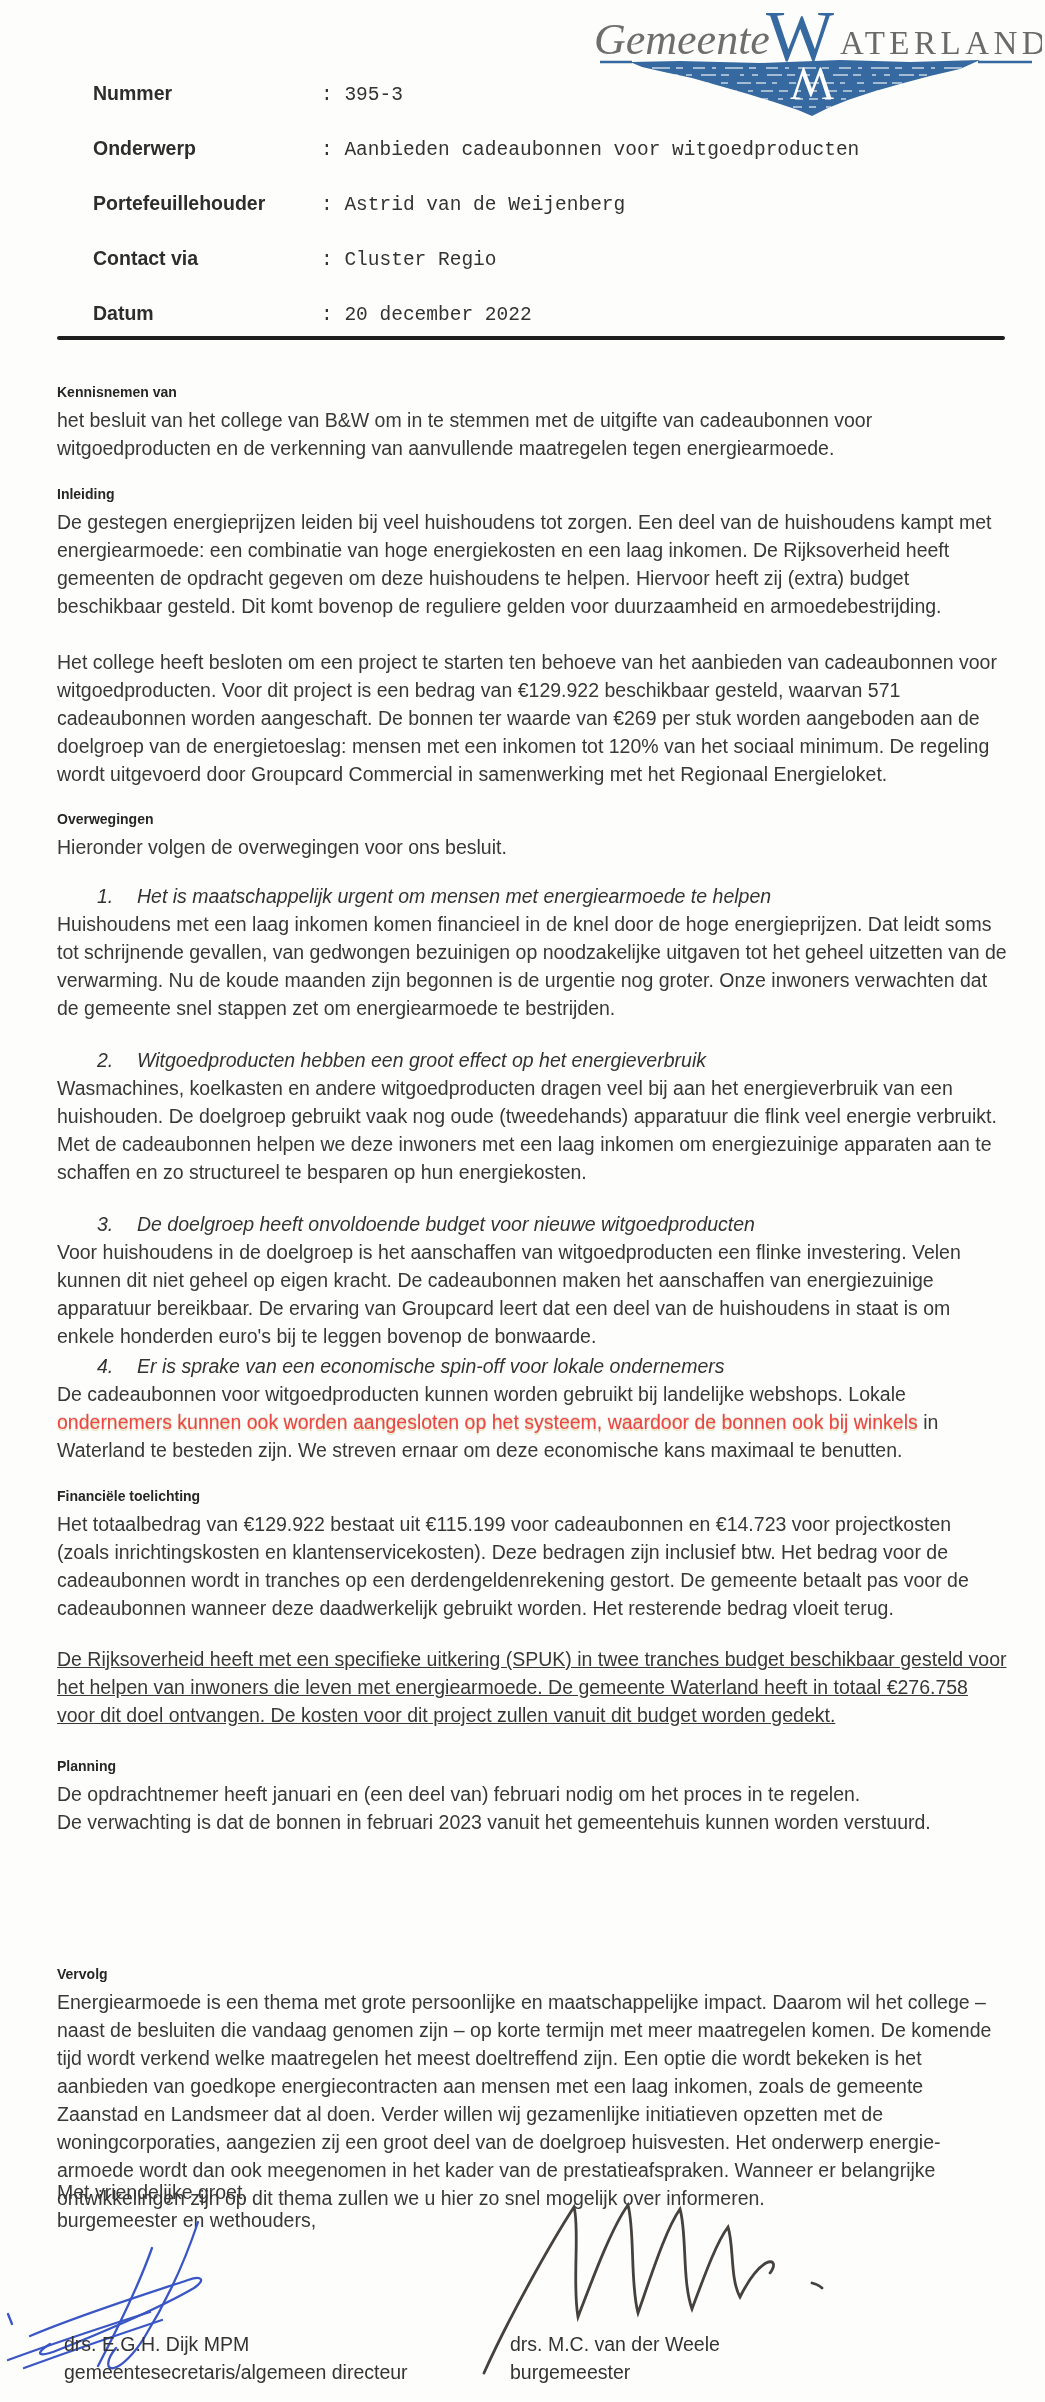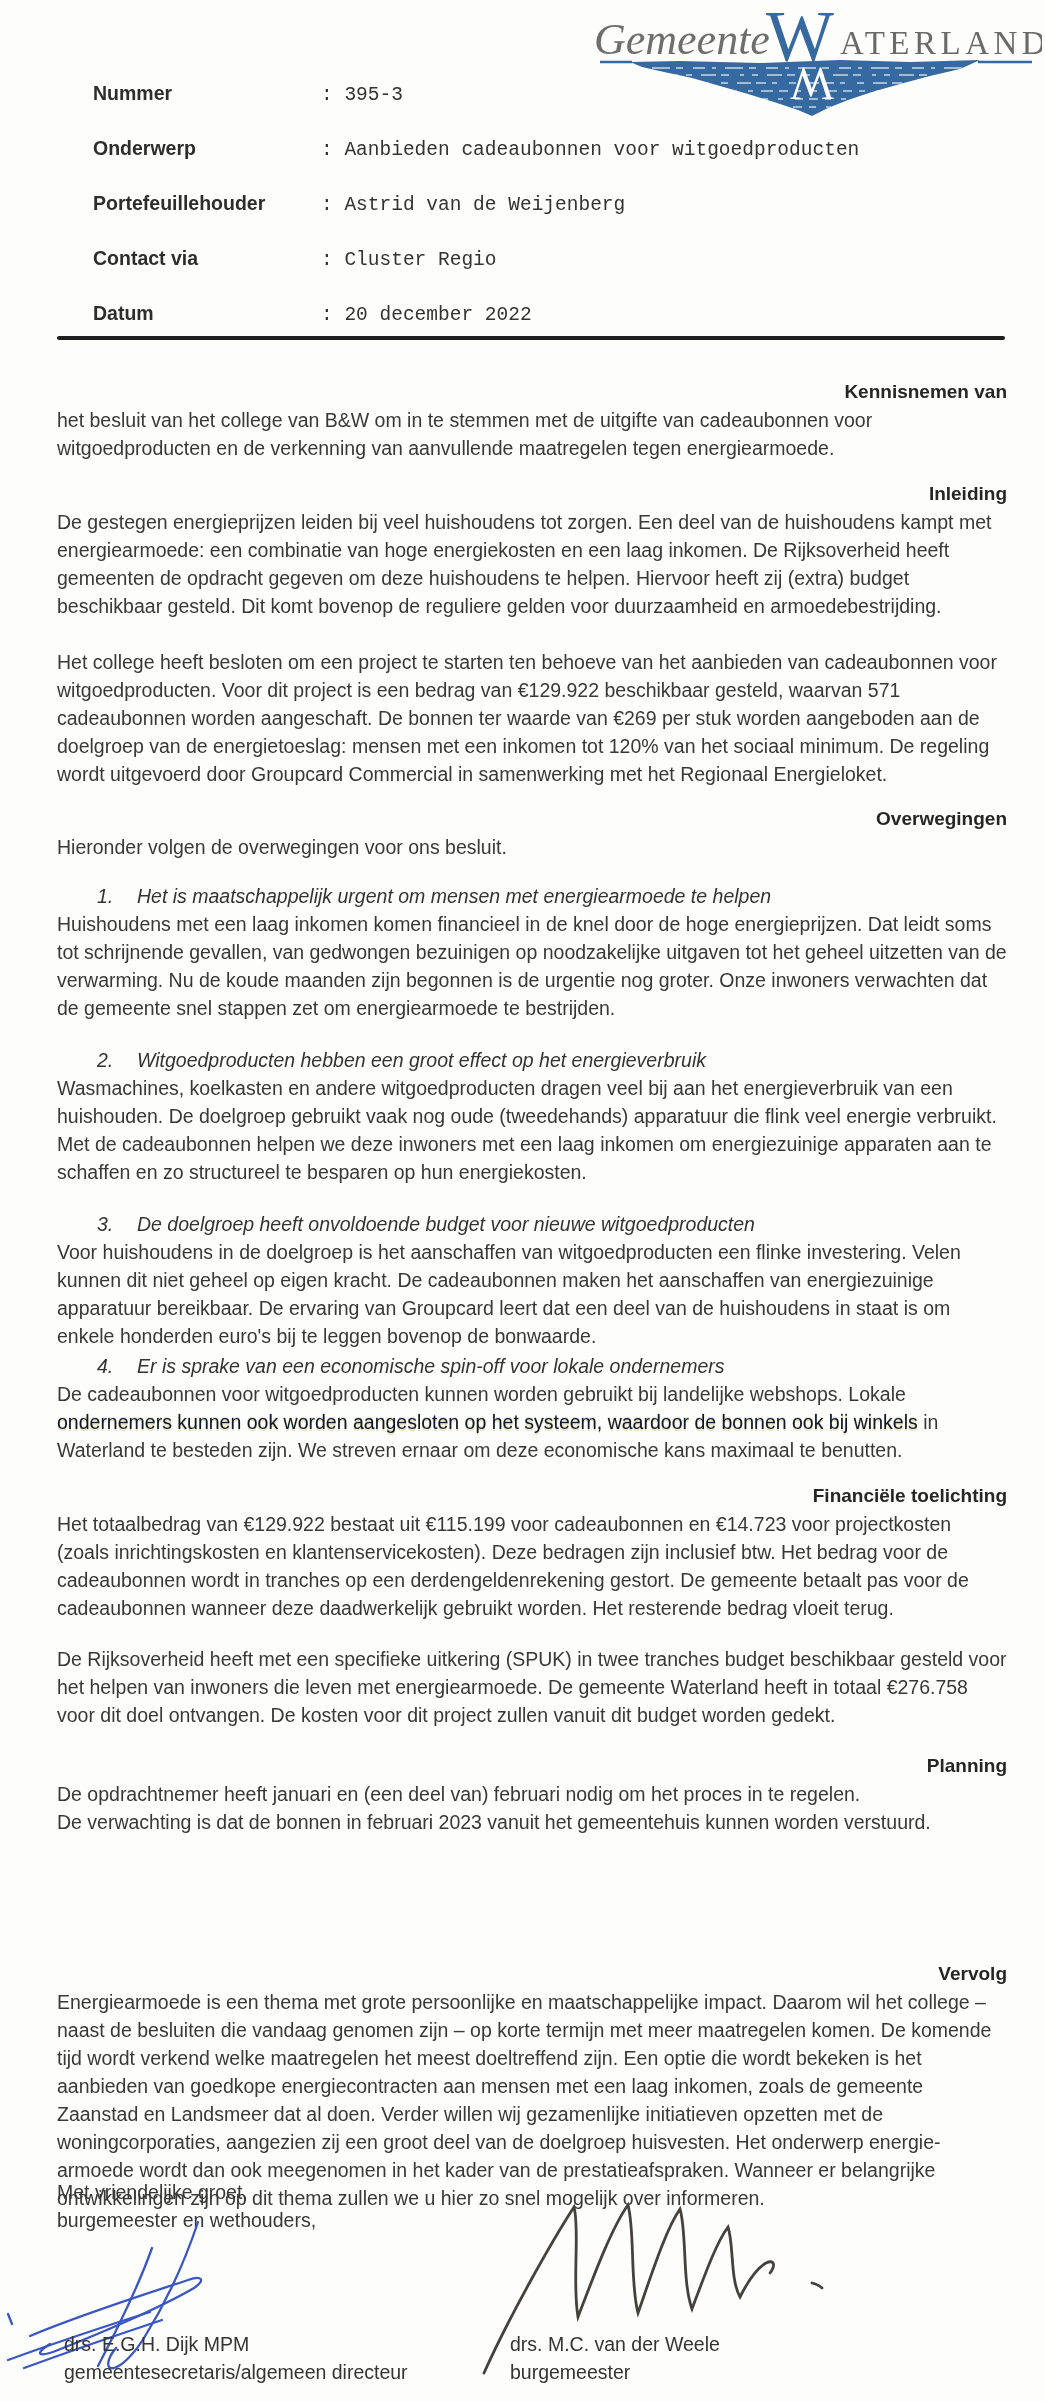--- a/index.html
+++ b/index.html
@@ -17,37 +17,37 @@
     font-size:19px;font-weight:bold;letter-spacing:-0.3px;color:#232323;
     white-space:nowrap;
   }
   .logo{position:absolute;top:2px;left:560px;}
   .meta{position:absolute;top:79px;left:57px;right:37px;}
   .meta-row{line-height:28px;margin-bottom:25px;font-size:19.5px;}
   .meta-label{display:inline-block;width:228px;font-weight:bold;color:#2d2d2d;margin-left:36px;}
   .meta-value{color:#333;font-family:Liberation Mono, monospace;}
   .rule{position:absolute;top:336px;left:57px;width:948px;height:3.5px;background:#1e1e1e;border-radius:2px;}
   .section{position:absolute;left:57px;width:950px;}
-  .section h2{margin:0;font-size:19px;line-height:28px;font-weight:bold;color:#262626;text-align:right;}
+  .section h2{margin:0;font-size:14px;line-height:28px;font-weight:bold;color:#262626;}
   .section p{margin:0;font-size:19.5px;line-height:28px;color:#383838;}
   .prewrap{white-space:pre-line;}
   #sec-kennisnemen{top:378px;}
   #sec-inleiding{top:480px;}
   #sec-inleiding .p2{margin-top:28px;}
   #sec-overwegingen{top:805px;}
   .ov-head{display:flex;margin-left:40px;font-style:italic;font-size:19.5px;line-height:28px;color:#333;}
   .ov-num{flex:none;width:40px;}
   .ov-body{margin-left:19px;}
   .ov-body-4{margin-left:36px;}
   .mt21{margin-top:21px;}
   .mt24{margin-top:24px;}
   .mt2{margin-top:2px;}
-  .fade{color:#0f172a;text-shadow:0 2px 0 rgba(193,183,74,0.38),0 -1px 0 rgba(130,128,100,0.25);}
+  .fade{color:#ef4444;text-shadow:0 2px 0 rgba(193,183,74,0.38),0 -1px 0 rgba(130,128,100,0.25);}
   #sec-financieel{top:1482px;}
-  #sec-financieel .p2{margin-top:23px;}
+  #sec-financieel .p2{margin-top:23px;text-decoration:underline;}
   #sec-planning{top:1752px;}
   #sec-vervolg{top:1960px;}
   .closing{position:absolute;top:2124px;left:57px;font-size:19.5px;line-height:28px;}
   .salutation{position:absolute;top:2178px;left:57px;font-size:19.5px;line-height:28px;}
   .signatory{position:absolute;top:2330px;font-size:19.5px;line-height:28px;color:#343434;}
   .signatory.left{left:64px;}
   .signatory.right{left:510px;}
   .sig-svg{position:absolute;pointer-events:none;}
   .sig-left{left:2px;top:2218px;}
   .sig-right{left:468px;top:2183px;}

